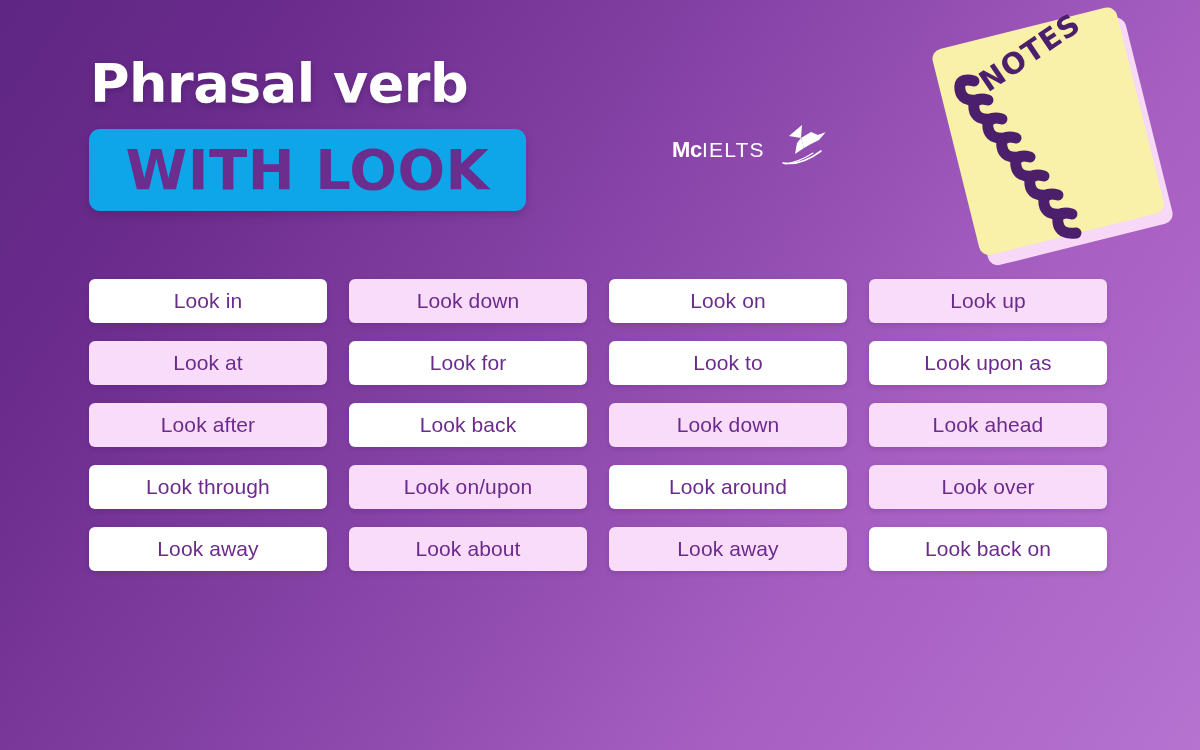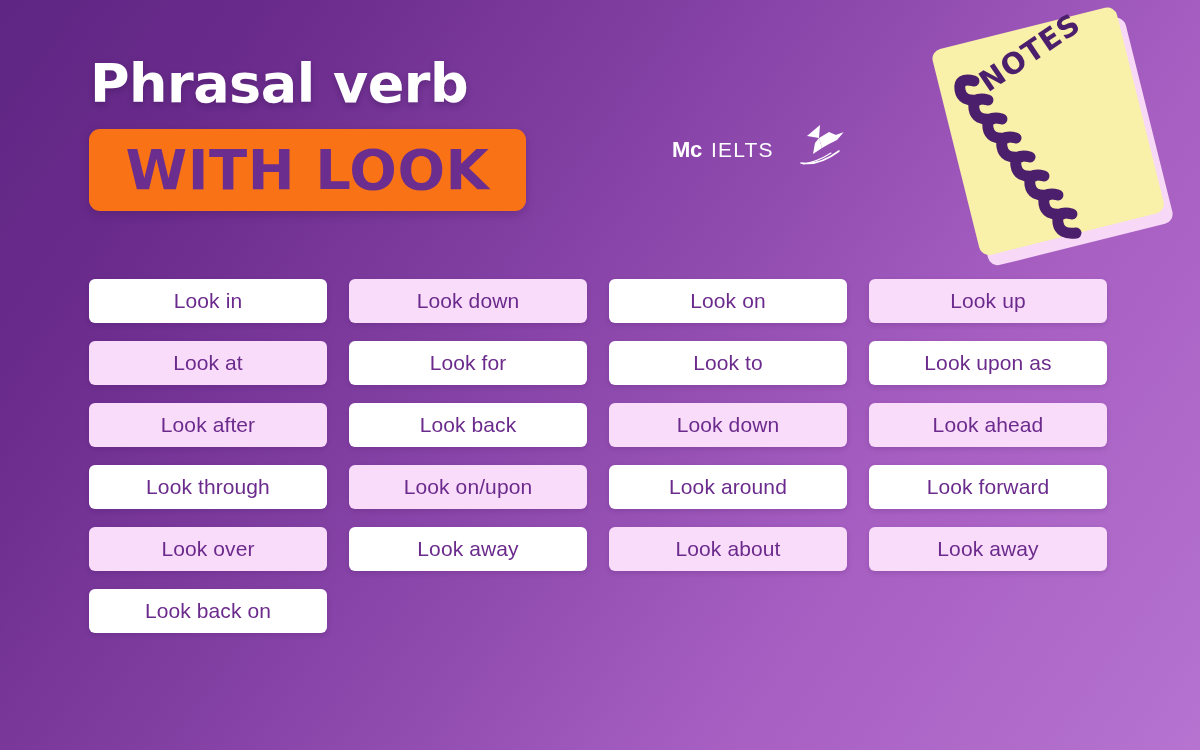--- a/index.html
+++ b/index.html
@@ -41,21 +41,21 @@
     text-shadow: 0 3px 6px rgba(40,10,60,0.28);
     white-space: nowrap;
   }
 
   #title-box {
     position: absolute;
     left: 89px;
     top: 129px;
     width: 437px;
     height: 82px;
-    background: #f97316;
+    background: #0ea5e9;
     border-radius: 11px;
     box-shadow: 0 4px 10px rgba(45,10,65,0.22);
     display: flex;
     align-items: center;
     justify-content: center;
   }
 
   #title-line-2 {
     font-family: "DejaVu Sans", sans-serif;
     font-weight: bold;
@@ -66,21 +66,20 @@
     line-height: 1;
   }
 
   
   #logo {
     position: absolute;
     left: 672px;
     top: 128px;
     display: flex;
     align-items: center;
-    gap: 9px;
   }
   #logo-mc {
     font-family: "Liberation Sans", sans-serif;
     font-weight: bold;
     font-size: 22px;
     color: #ffffff;
     letter-spacing: -0.3px;
   }
   #logo-ielts {
     font-family: "Liberation Sans", sans-serif;
@@ -199,21 +198,20 @@
     <div class="card white">Look for</div>
     <div class="card white">Look to</div>
     <div class="card white">Look upon as</div>
     <div class="card pink">Look after</div>
     <div class="card white">Look back</div>
     <div class="card pink">Look down</div>
     <div class="card pink">Look ahead</div>
     <div class="card white">Look through</div>
     <div class="card pink">Look on/upon</div>
     <div class="card white">Look around</div>
-    <div class="card white">Look forward</div>
     <div class="card pink">Look over</div>
     <div class="card white">Look away</div>
     <div class="card pink">Look about</div>
     <div class="card pink">Look away</div>
     <div class="card white">Look back on</div>
     <div class="card empty"></div>
     <div class="card empty"></div>
   </div>
 
 </body></html>

